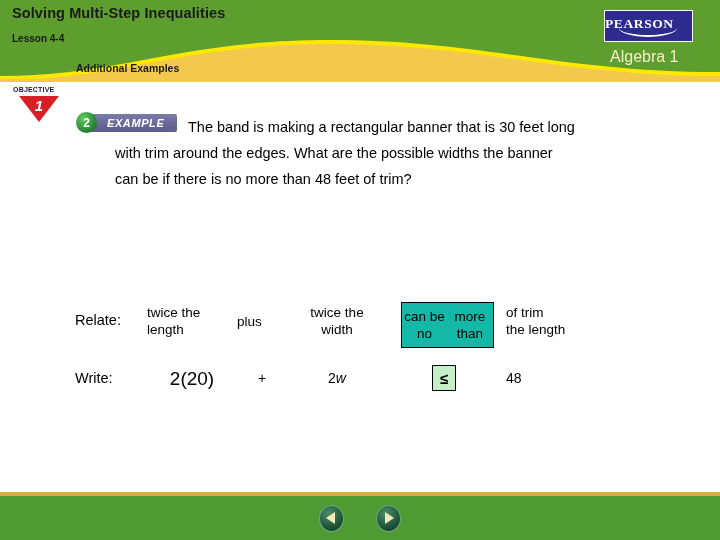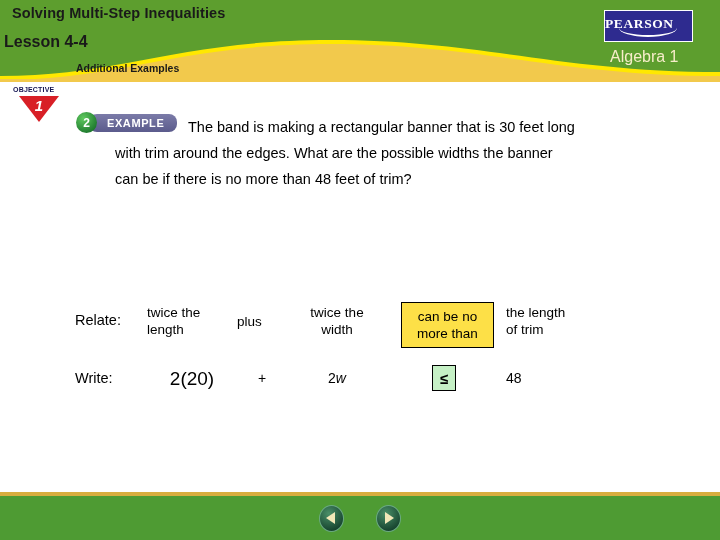--- a/index.html
+++ b/index.html
@@ -23,22 +23,22 @@
   }
   #header-svg { position: absolute; left: 0; top: 0; }
 
   .hdr-title {
     position: absolute; left: 12px; top: 5px;
     font-size: 14.5px; font-weight: bold;
     color: #1a1a1a; letter-spacing: 0.1px;
     white-space: nowrap;
   }
   .hdr-lesson {
-    position: absolute; left: 4px; top: 33px;
-    font-size: 16px; font-weight: bold;
+    position: absolute; left: 12px; top: 33px;
+    font-size: 10px; font-weight: bold;
     color: #1a1a1a; white-space: nowrap;
   }
   .hdr-additional {
     position: absolute; left: 76px; top: 62px;
     font-size: 10.5px; font-weight: bold;
     color: #1a1a1a; white-space: nowrap;
   }
 
   
   #pearson-logo {
@@ -96,25 +96,25 @@
   }
   #example-num-circle {
     width: 21px; height: 21px; border-radius: 50%;
     background: radial-gradient(circle at 35% 30%, #5fc95f, #1f7a2e 75%);
     color: #ffffff; font-size: 12px; font-weight: bold;
     display: flex; align-items: center; justify-content: center;
     position: relative; z-index: 2;
   }
   #example-label {
     margin-left: -8px; padding: 0 13px 0 18px;
-    height: 18px; border-radius: 8px;
+    height: 18px; border-radius: 2px;
     background: linear-gradient(180deg, #7b7ba8, #5b5b8c);
     color: #ffffff; font-size: 11px; font-weight: bold;
     letter-spacing: 0.6px;
-    display: flex; align-items: center;
+    display: flex; align-items: center; font-style: italic;
   }
 
   
   #problem-text {
     position: absolute; left: 188px; top: 114px;
     width: 500px;
     font-size: 14.5px; color: #000000;
     line-height: 26px;
     text-indent: 0;
   }
@@ -142,22 +142,22 @@
     font-size: 13.5px; color: #000000;
     line-height: 17px;
   }
 
   
   #cell-twice-length { left: 147px; top: 4px; width: 90px; text-align: left; }
   #cell-plus        { left: 237px; top: 13px; width: 50px; text-align: left; }
   #cell-twice-width { left: 292px; top: 4px; width: 90px; text-align: center; }
   #cell-can-be {
     left: 401px; top: 2px; width: 93px; height: 46px;
-    background: #fde047; border: 1.5px solid #000000;
-    display: flex; flex-direction: column; align-items: center;
+    background: #14b8a6; border: 1.5px solid #000000;
+    display: flex; flex-direction: row; align-items: center;
     justify-content: center; text-align: center;
   }
   #cell-length-trim { left: 506px; top: 4px; width: 110px; text-align: left; }
 
   
   #w-expr1 { left: 147px; top: 0px; width: 90px; text-align: center; font-size: 19px; }
   #w-plus  { left: 237px; top: 0px; width: 50px; text-align: center; font-size: 14px; }
   #w-expr2 { left: 292px; top: 0px; width: 90px; text-align: center; font-size: 14px; }
   #w-ineq {
     left: 432px; top: -5px; width: 24px; height: 26px;
@@ -258,22 +258,22 @@
       <div>twice the</div>
       <div>width</div>
     </div>
 
     <div class="cell" id="cell-can-be">
       <div>can be no</div>
       <div>more than</div>
     </div>
 
     <div class="cell" id="cell-length-trim">
+      <div>of trim</div>
       <div>the length</div>
-      <div>of trim</div>
     </div>
   </div>
 
   <div id="write-row">
     <div class="row-label">Write:</div>
 
     <div class="cell" id="w-expr1">2(20)</div>
 
     <div class="cell" id="w-plus">+</div>
 

